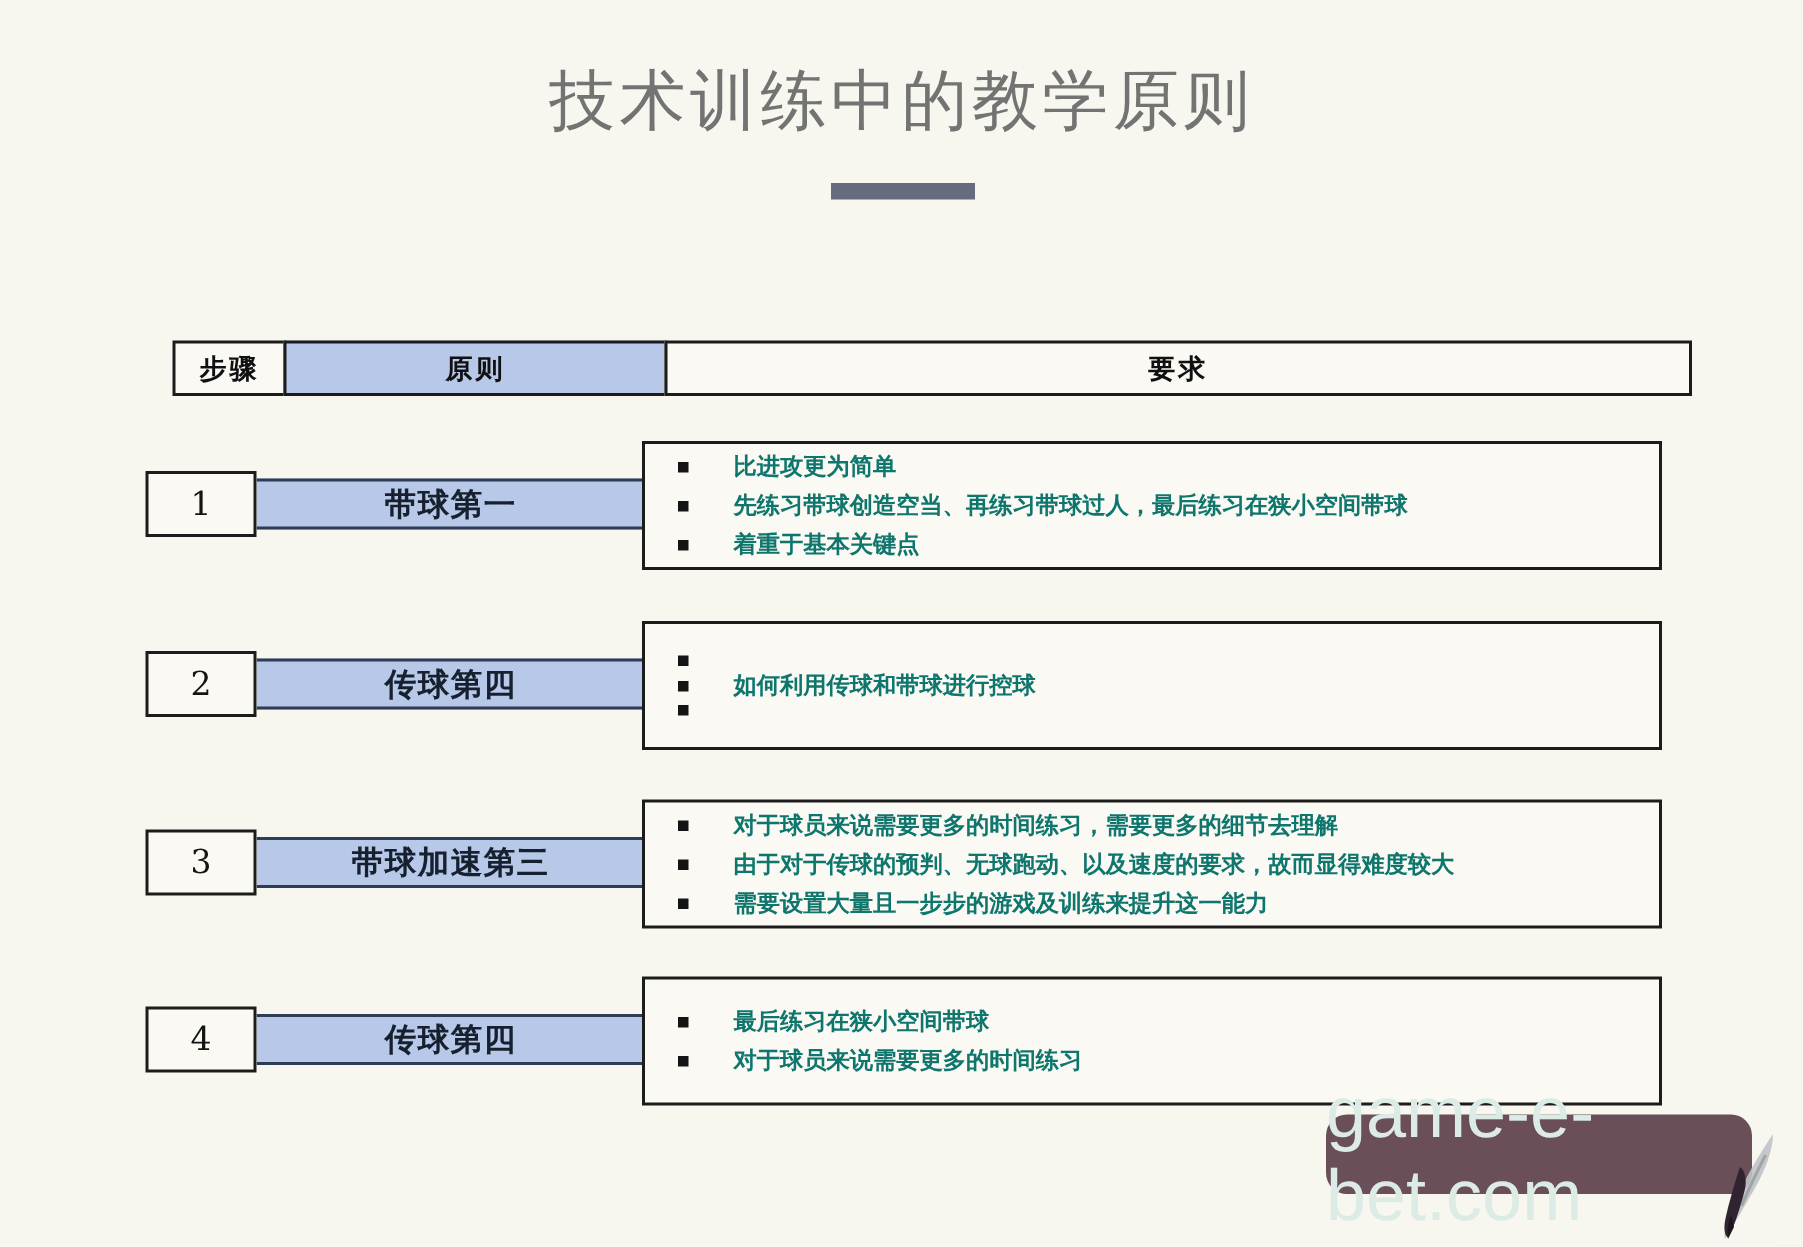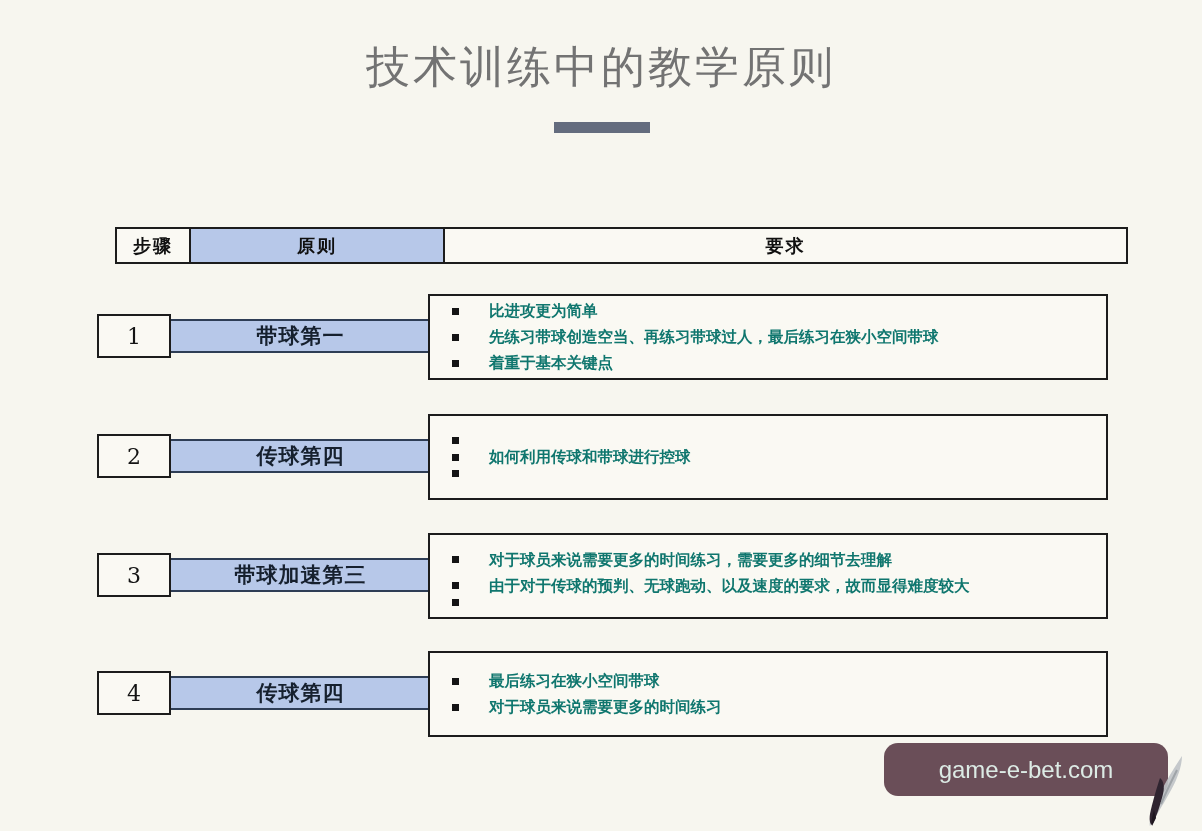--- a/index.html
+++ b/index.html
@@ -89,21 +89,21 @@
     margin-right:30px;flex:0 0 auto;
   }
   
   .watermark-badge{
     position:absolute;left:884px;top:743px;
     width:284px;height:53px;
     background:var(--badge,#6a4e58);
     border-radius:14px;
     display:flex;align-items:center;justify-content:center;
     font-family:"Liberation Sans","DejaVu Sans",sans-serif;
-    font-size:24px;font-weight:400;
+    font-size:48px;font-weight:400;
     color:var(--badgeText,#dcebe5);
     z-index:4;
   }
   .feather{position:absolute;left:1130px;top:748px;z-index:5;}
 </style>
 </head>
 <body>
 
 <div class="page" style="--accent: #b7c8e9; --divider: #646c7e; --badge: #6a4e58; --badgeText: #dcebe5; background: rgb(247, 246, 239);">
 
@@ -171,20 +171,21 @@
       <span>对于球员来说需要更多的时间练习，需要更多的细节去理解</span>
     </li>
 
     <li class="req-item">
       <span class="bullet"></span>
       <span>由于对于传球的预判、无球跑动、以及速度的要求，故而显得难度较大</span>
     </li>
 
     <li class="req-item">
       <span class="bullet"></span>
+      <span>需要设置大量且一步步的游戏及训练来提升这一能力</span>
     </li>
   </ul>
       </div>
     </div>
 
     <div class="row">
       <div class="step-box">4</div>
       <div class="principle-bar">传球第四</div>
       <div class="req-box">
         <ul class="req-list">

